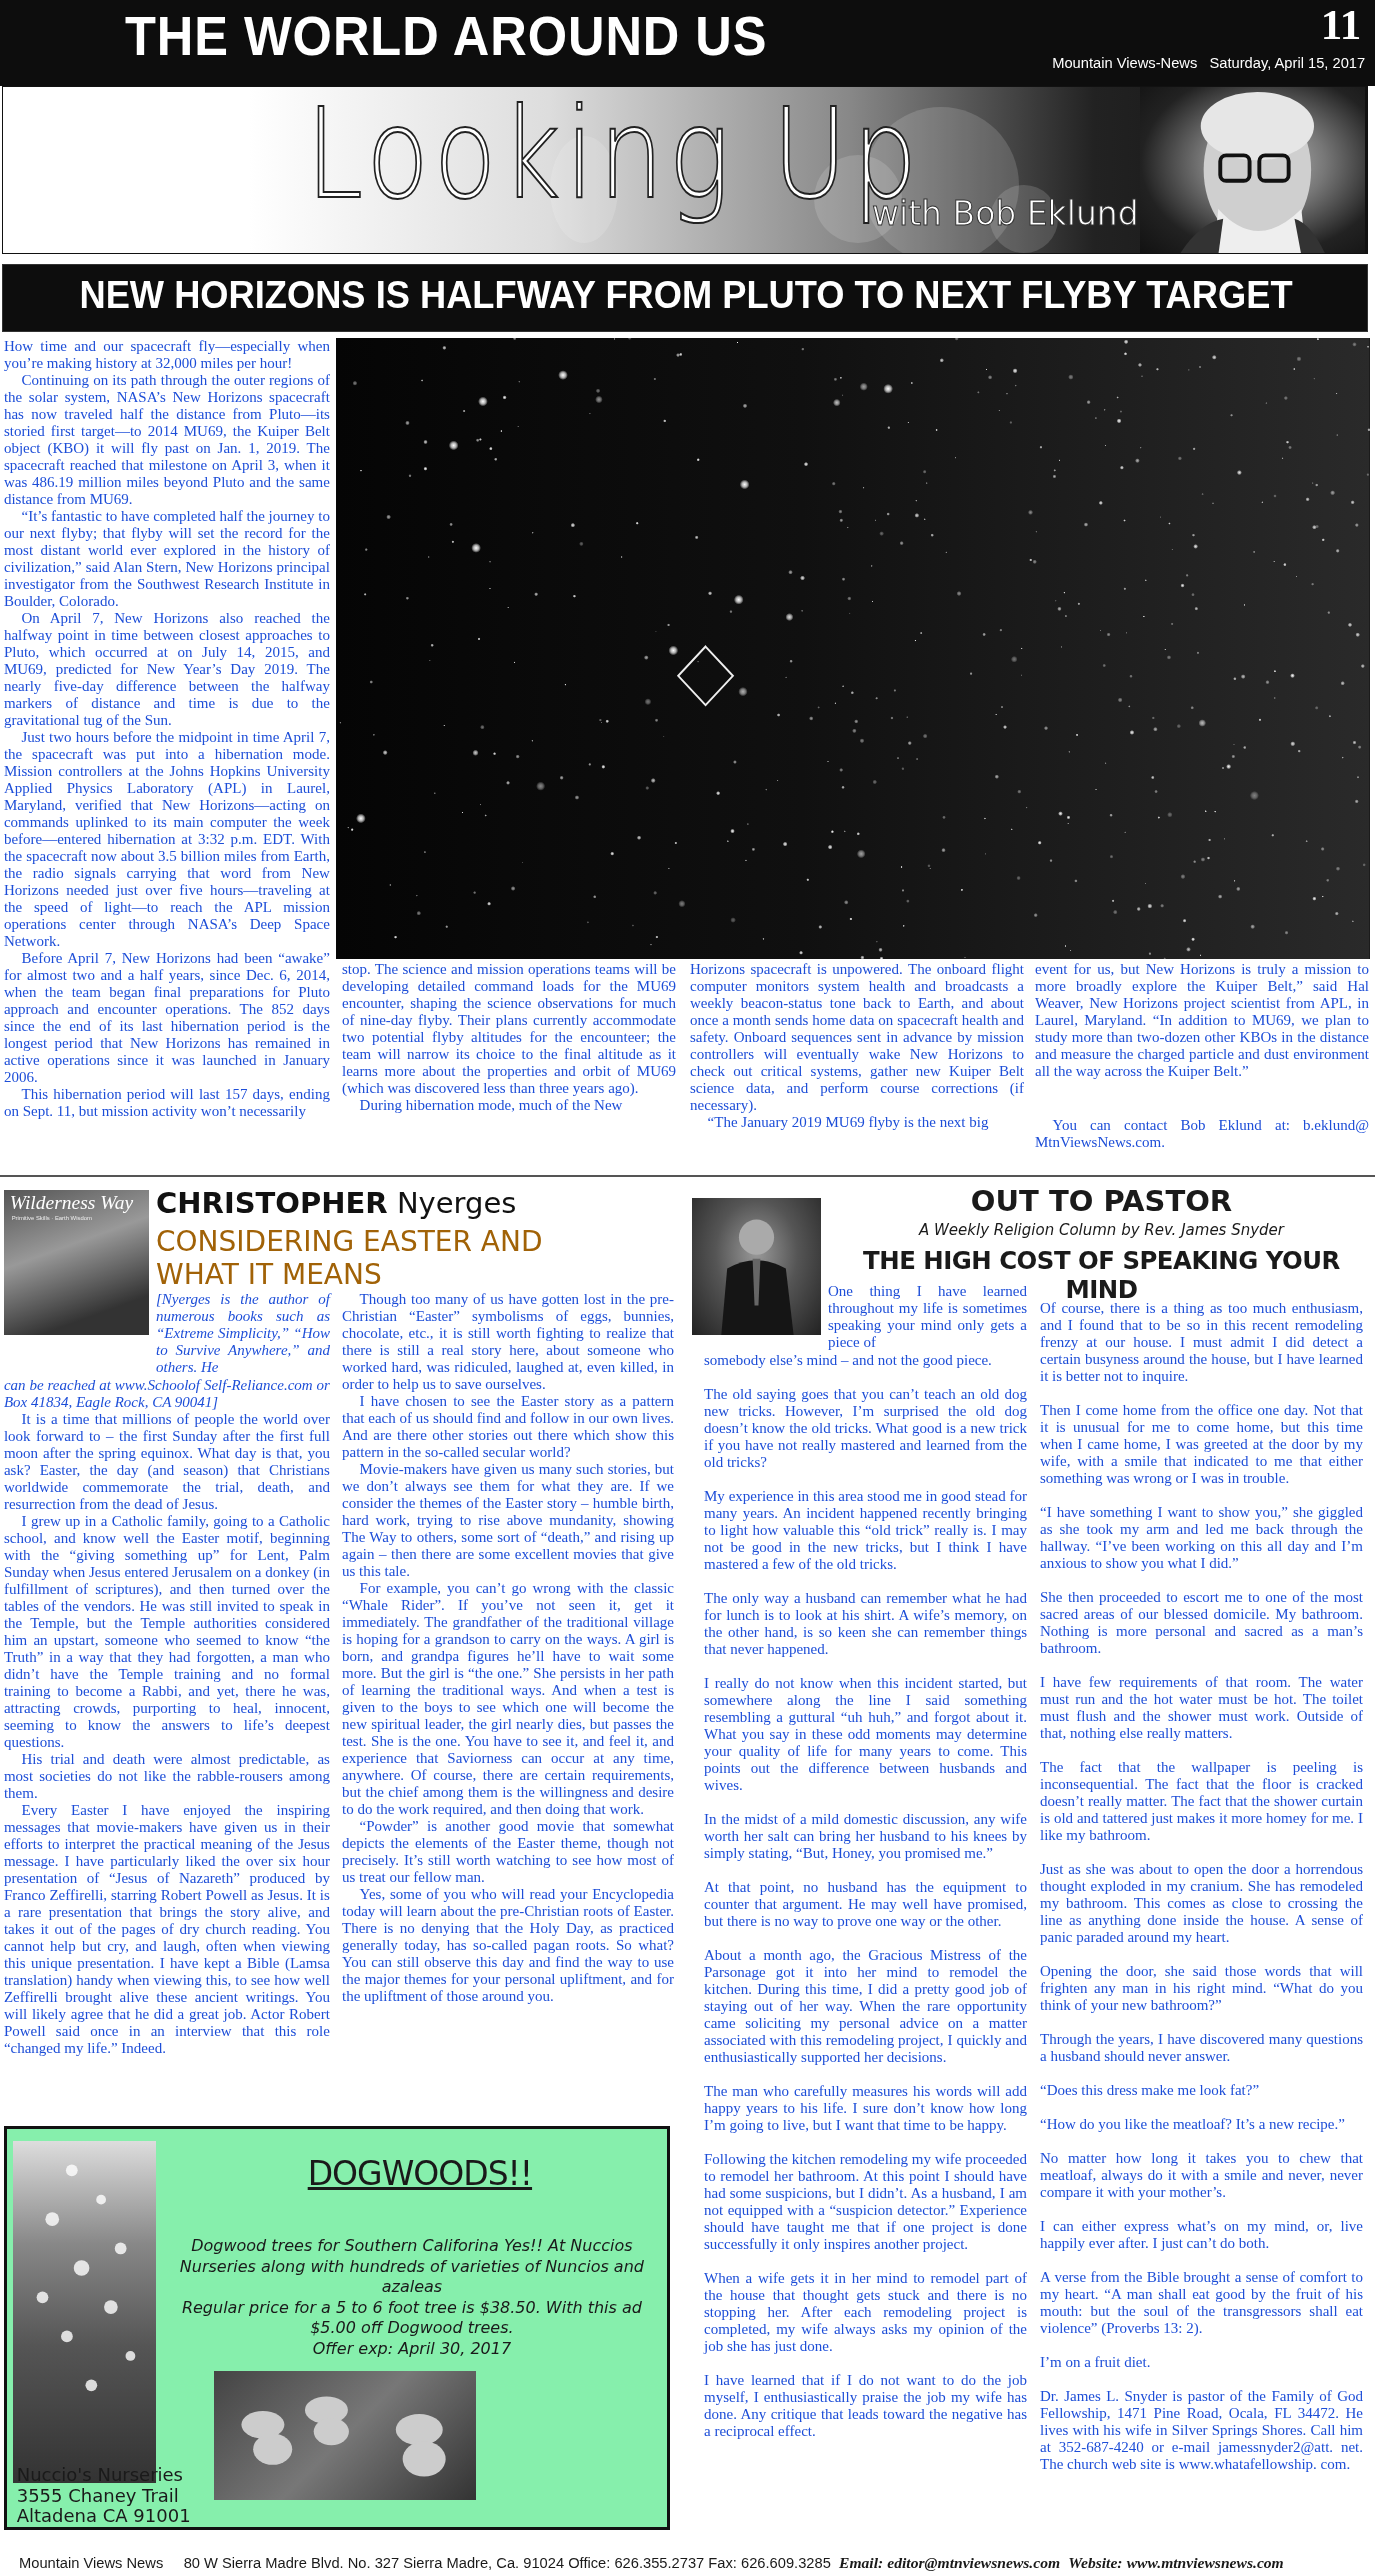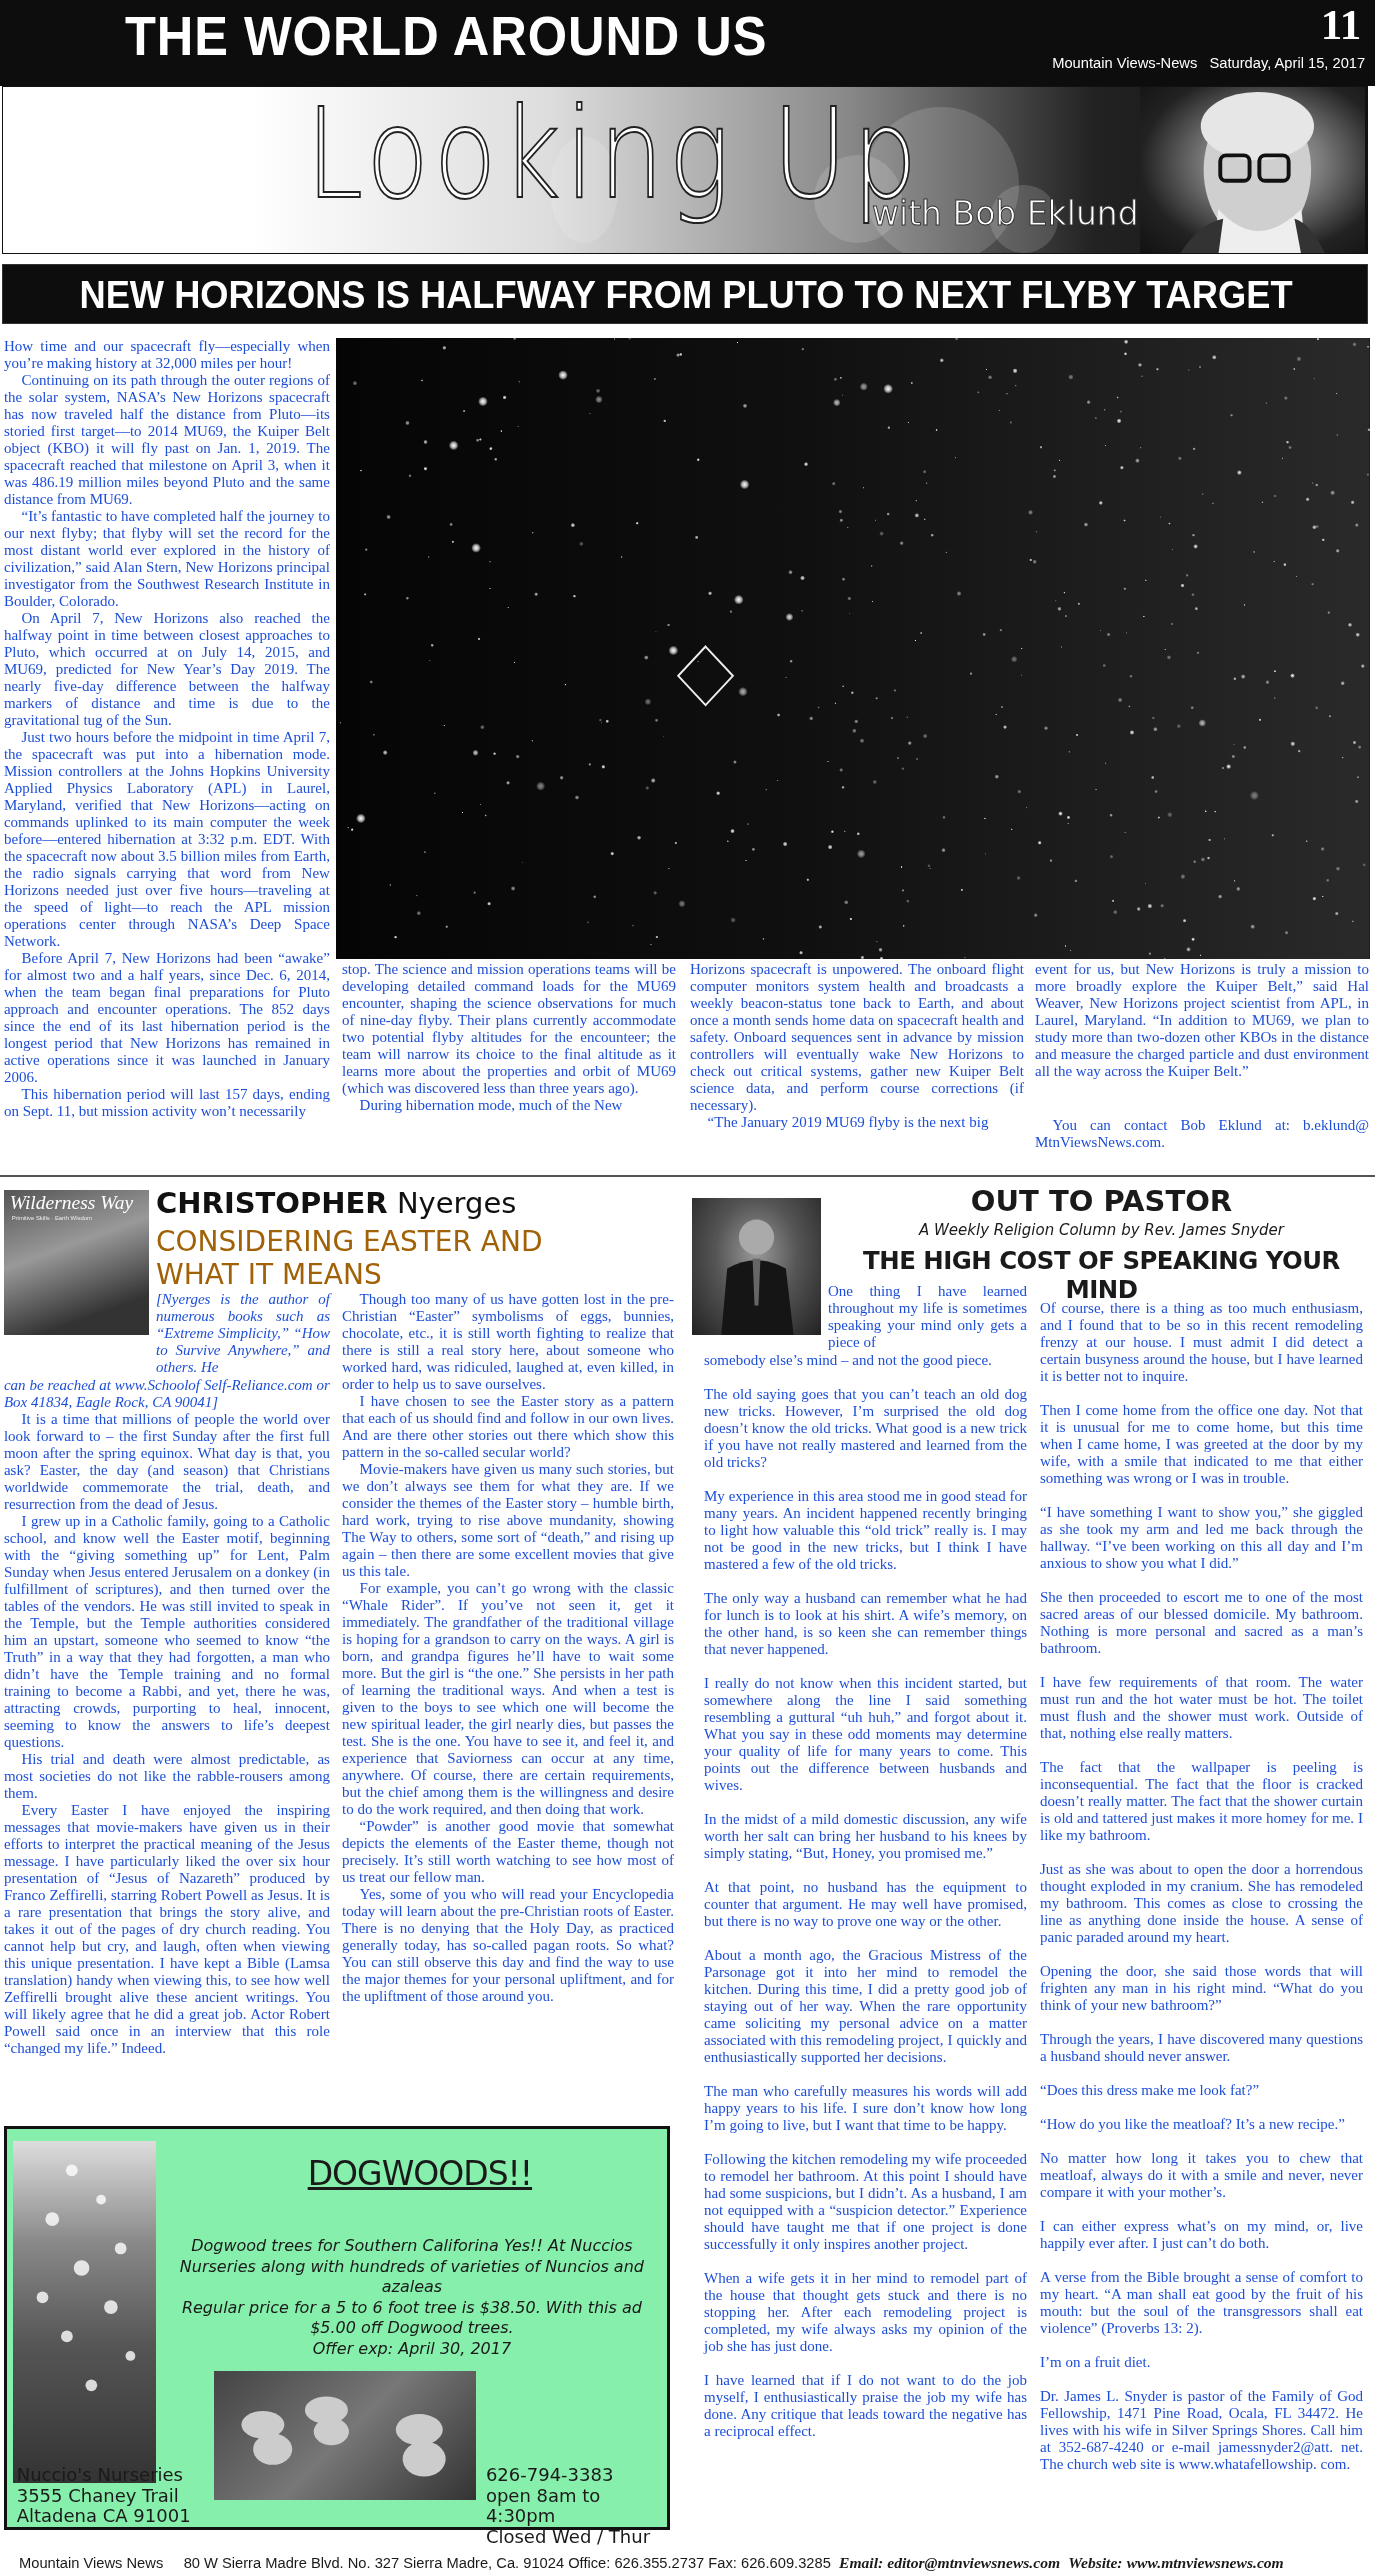--- a/index.html
+++ b/index.html
@@ -7,21 +7,21 @@
 .abs{position:absolute}
 .masthead{left:0;top:0;width:1375px;height:86px;background:#0d0d0d}
 .section-title{left:125px;top:3.9px;color:#fff;font-family:"Liberation Sans",sans-serif;font-weight:bold;font-size:55px;letter-spacing:1px;transform:scaleX(0.92);transform-origin:left}
 .page-num{right:13.7px;top:0;color:#fff;font-family:"Liberation Serif",serif;font-weight:bold;font-size:43px}
 .pub-line{right:9.8px;top:55px;color:#fff;font-family:"Liberation Sans",sans-serif;font-weight:normal;font-size:14.7px;white-space:pre}
 .banner{left:2px;top:86px;width:1366px;height:168px;border:1px solid #111;background:linear-gradient(90deg,#fff 0%,#fff 18%,#ddd 40%,#888 62%,#222 80%,#111 100%);overflow:hidden}
 .banner .circ{position:absolute;border-radius:50%;background:rgba(255,255,255,0.15)}
 .banner-title{left:303px;top:-5.9px;font-family:"DejaVu Sans",sans-serif;font-weight:200;font-size:125px;color:#fff;-webkit-text-stroke:2px #222;letter-spacing:5.9px;transform:scaleX(0.82);transform-origin:left}
 .banner-sub{left:869px;top:107px;font-family:"DejaVu Sans",sans-serif;font-size:33px;color:#fff;-webkit-text-stroke:1px #333}
 .portrait{right:2px;top:0;width:225px;height:168px;background:radial-gradient(ellipse at 55% 45%,#bbb 0%,#777 35%,#222 70%,#111 100%)}
-.headline-bar{left:2px;top:264px;width:1366px;height:60px;background:#0d0d0d;border:1px solid #333}
+.headline-bar{left:2px;top:264px;width:1366px;height:68px;background:#0d0d0d;border:1px solid #333}
 .headline{left:0;top:7.8px;width:1366px;text-align:center;color:#fff;font-family:"Liberation Sans",sans-serif;font-weight:bold;font-size:39px;transform:scaleX(0.93)}
 .body-text{font-size:15px;line-height:17px;text-align:justify;color:#1d4ed8}
 .body-text p{text-indent:17.6px}
 .body-text p.noindent{text-indent:0}
 .star-img{left:336px;top:338px;width:1034px;height:621px;background:#0a0a0a;overflow:hidden}
 .rule{left:0;width:1375px;height:2px;background:#555}
 .col-photo{background:linear-gradient(160deg,#555,#999 40%,#333 80%)}
 .byline-head{font-family:"DejaVu Sans",sans-serif;font-size:29px;color:#111}
 .article-head{font-family:"DejaVu Sans",sans-serif;font-weight:normal;font-size:28px;line-height:33px;color:#a16207}
 .pastor-text p{text-indent:0;margin-bottom:17px}
@@ -647,25 +647,20 @@
           <ellipse cx="210" cy="60" rx="24" ry="16"></ellipse>
           <ellipse cx="215" cy="90" rx="22" ry="18"></ellipse>
         </g>
       </svg>
   </div>
   <div class="abs ad-contact" style="left:9.8px;top:336px">
     <div>Nuccio's Nurseries</div>
     <div>3555 Chaney Trail</div>
     <div>Altadena CA 91001</div>
   </div>
-  <div class="abs ad-contact" style="left:479px;top:336px">
-    <div>626-794-3383</div>
-    <div>open 8am to 4:30pm</div>
-    <div>Closed Wed / Thur</div>
-  </div>
 </div>
 
 <div class="abs footer">
   <span>Mountain Views News</span>&nbsp;&nbsp;&nbsp;&nbsp;
   <span>80 W Sierra Madre Blvd.  No. 327   Sierra Madre, Ca.  91024   Office:  626.355.2737  Fax:  626.609.3285</span>&nbsp;
   <b>Email:</b>
   <b>editor@mtnviewsnews.com</b>&nbsp;
   <b>Website:</b>
   <b>www.mtnviewsnews.com</b>
 </div>

